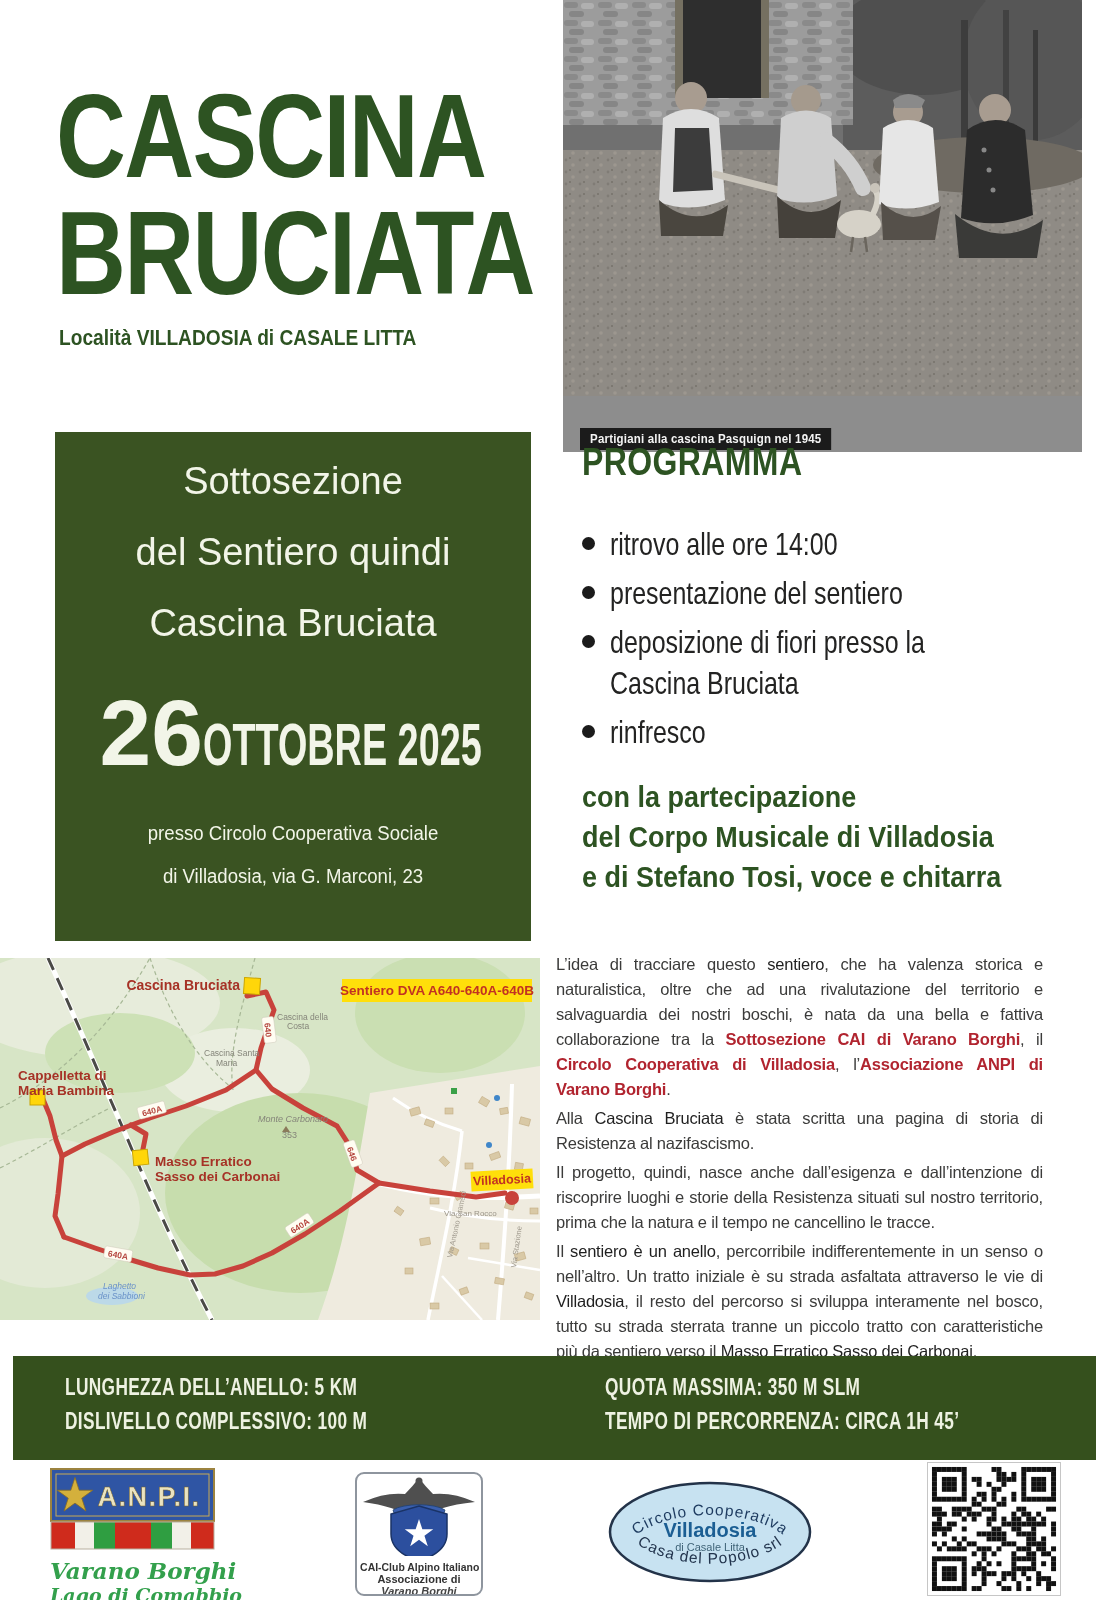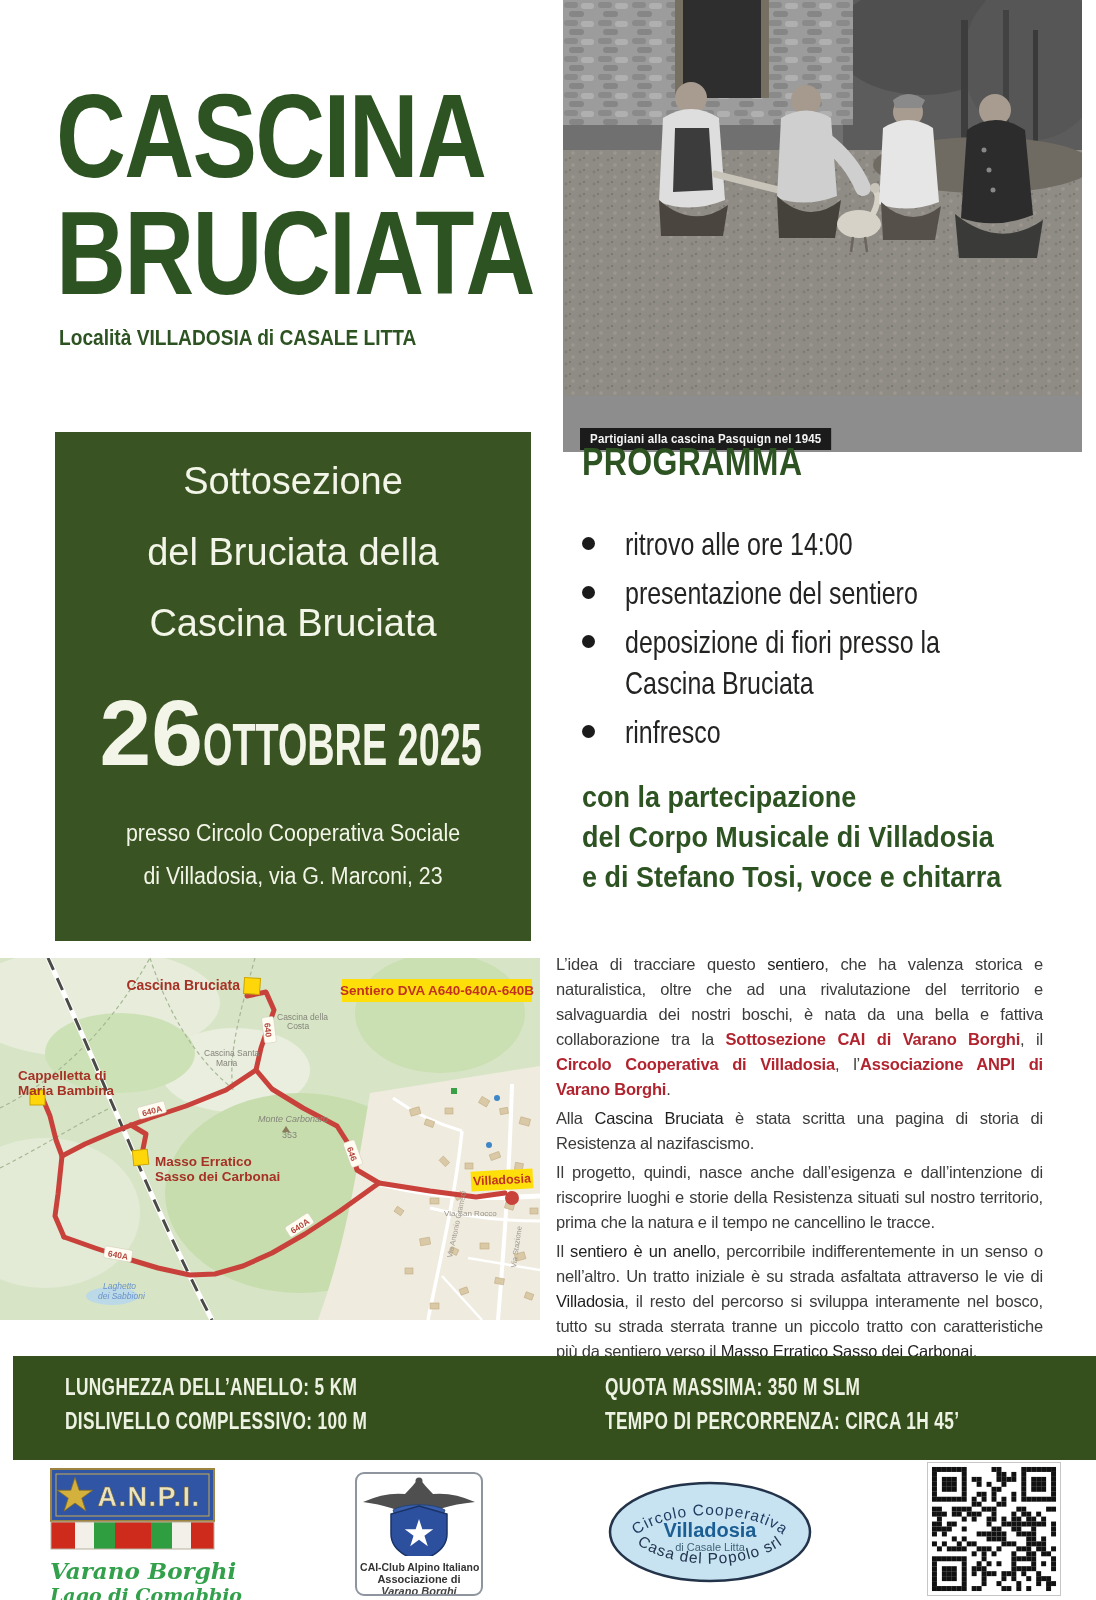--- a/index.html
+++ b/index.html
@@ -25,29 +25,29 @@
     color:#f4f4f4;font-weight:bold;font-size:12.5px;padding:4px 11px;white-space:nowrap;
     transform:scaleX(.92);transform-origin:left bottom;letter-spacing:.2px}
 
   
   .event-box{position:absolute;left:55px;top:432px;width:476px;height:509px;
     background:var(--green-box);color:var(--cream);text-align:center}
   .event-lines{margin-top:14px;font-size:38px;line-height:71px;font-weight:400}
   .event-date{display:flex;justify-content:center;align-items:baseline;margin-top:28px}
   .date-day{font-size:93px;font-weight:bold;line-height:93px}
   .date-rest{font-size:60px;font-weight:bold;transform:scaleX(.63);transform-origin:left center;margin-right:-159px;white-space:nowrap}
-  .event-venue{margin-top:32px;font-size:23px;line-height:43px;font-weight:400}
+  .event-venue{margin-top:32px;font-size:20px;line-height:43px;font-weight:400}
   .event-venue div{transform:scaleX(.93);transform-origin:center}
 
   
   .program{position:absolute;left:582px;top:440px;width:480px}
   .program h2{color:var(--green-text);font-size:39px;letter-spacing:.5px;
     transform:scaleX(.82);transform-origin:left top;white-space:nowrap}
   .program ul{list-style:none;margin-top:40px}
-  .program li{display:flex;gap:30px;margin-bottom:8px}
+  .program li{display:flex;gap:15px;margin-bottom:8px}
   .bullet{width:13px;height:13px;border-radius:50%;background:#1b1b1b;flex-shrink:0;margin-top:13px}
   .li-text{font-size:32px;line-height:41px;color:#232322;transform:scaleX(.78);transform-origin:left top;width:128%}
   .participation{margin-top:24px;color:var(--green-text);font-weight:bold;font-size:29px;line-height:40px}
   .participation div{transform:scaleX(.93);transform-origin:left top;white-space:nowrap}
 
   
   .description{position:absolute;left:556px;top:952px;width:487px;
     font-size:16.5px;line-height:25px;letter-spacing:-.2px;color:var(--body-text);text-align:justify}
   .description p{margin-bottom:4px}
   .run-b{font-weight:normal;color:var(--bold-text)}
@@ -149,21 +149,21 @@
           <circle cx="426" cy="170" r="2.5" fill="#888"></circle>
         <circle cx="430" cy="190" r="2.5" fill="#888"></circle>
       </g>
     </svg>
     <div class="photo-caption">Partigiani alla cascina Pasquign nel 1945</div>
   </div>
 
   <div class="event-box">
     <div class="event-lines">
       <div>Sottosezione</div>
-      <div>del Bruciata della</div>
+      <div>del Sentiero quindi</div>
       <div>Cascina Bruciata</div>
     </div>
     <div class="event-date">
       <span class="date-day">26</span>
       <span class="date-rest">OTTOBRE 2025</span>
     </div>
     <div class="event-venue">
       <div>presso Circolo Cooperativa Sociale</div>
       <div>di Villadosia, via G. Marconi, 23</div>
     </div>

